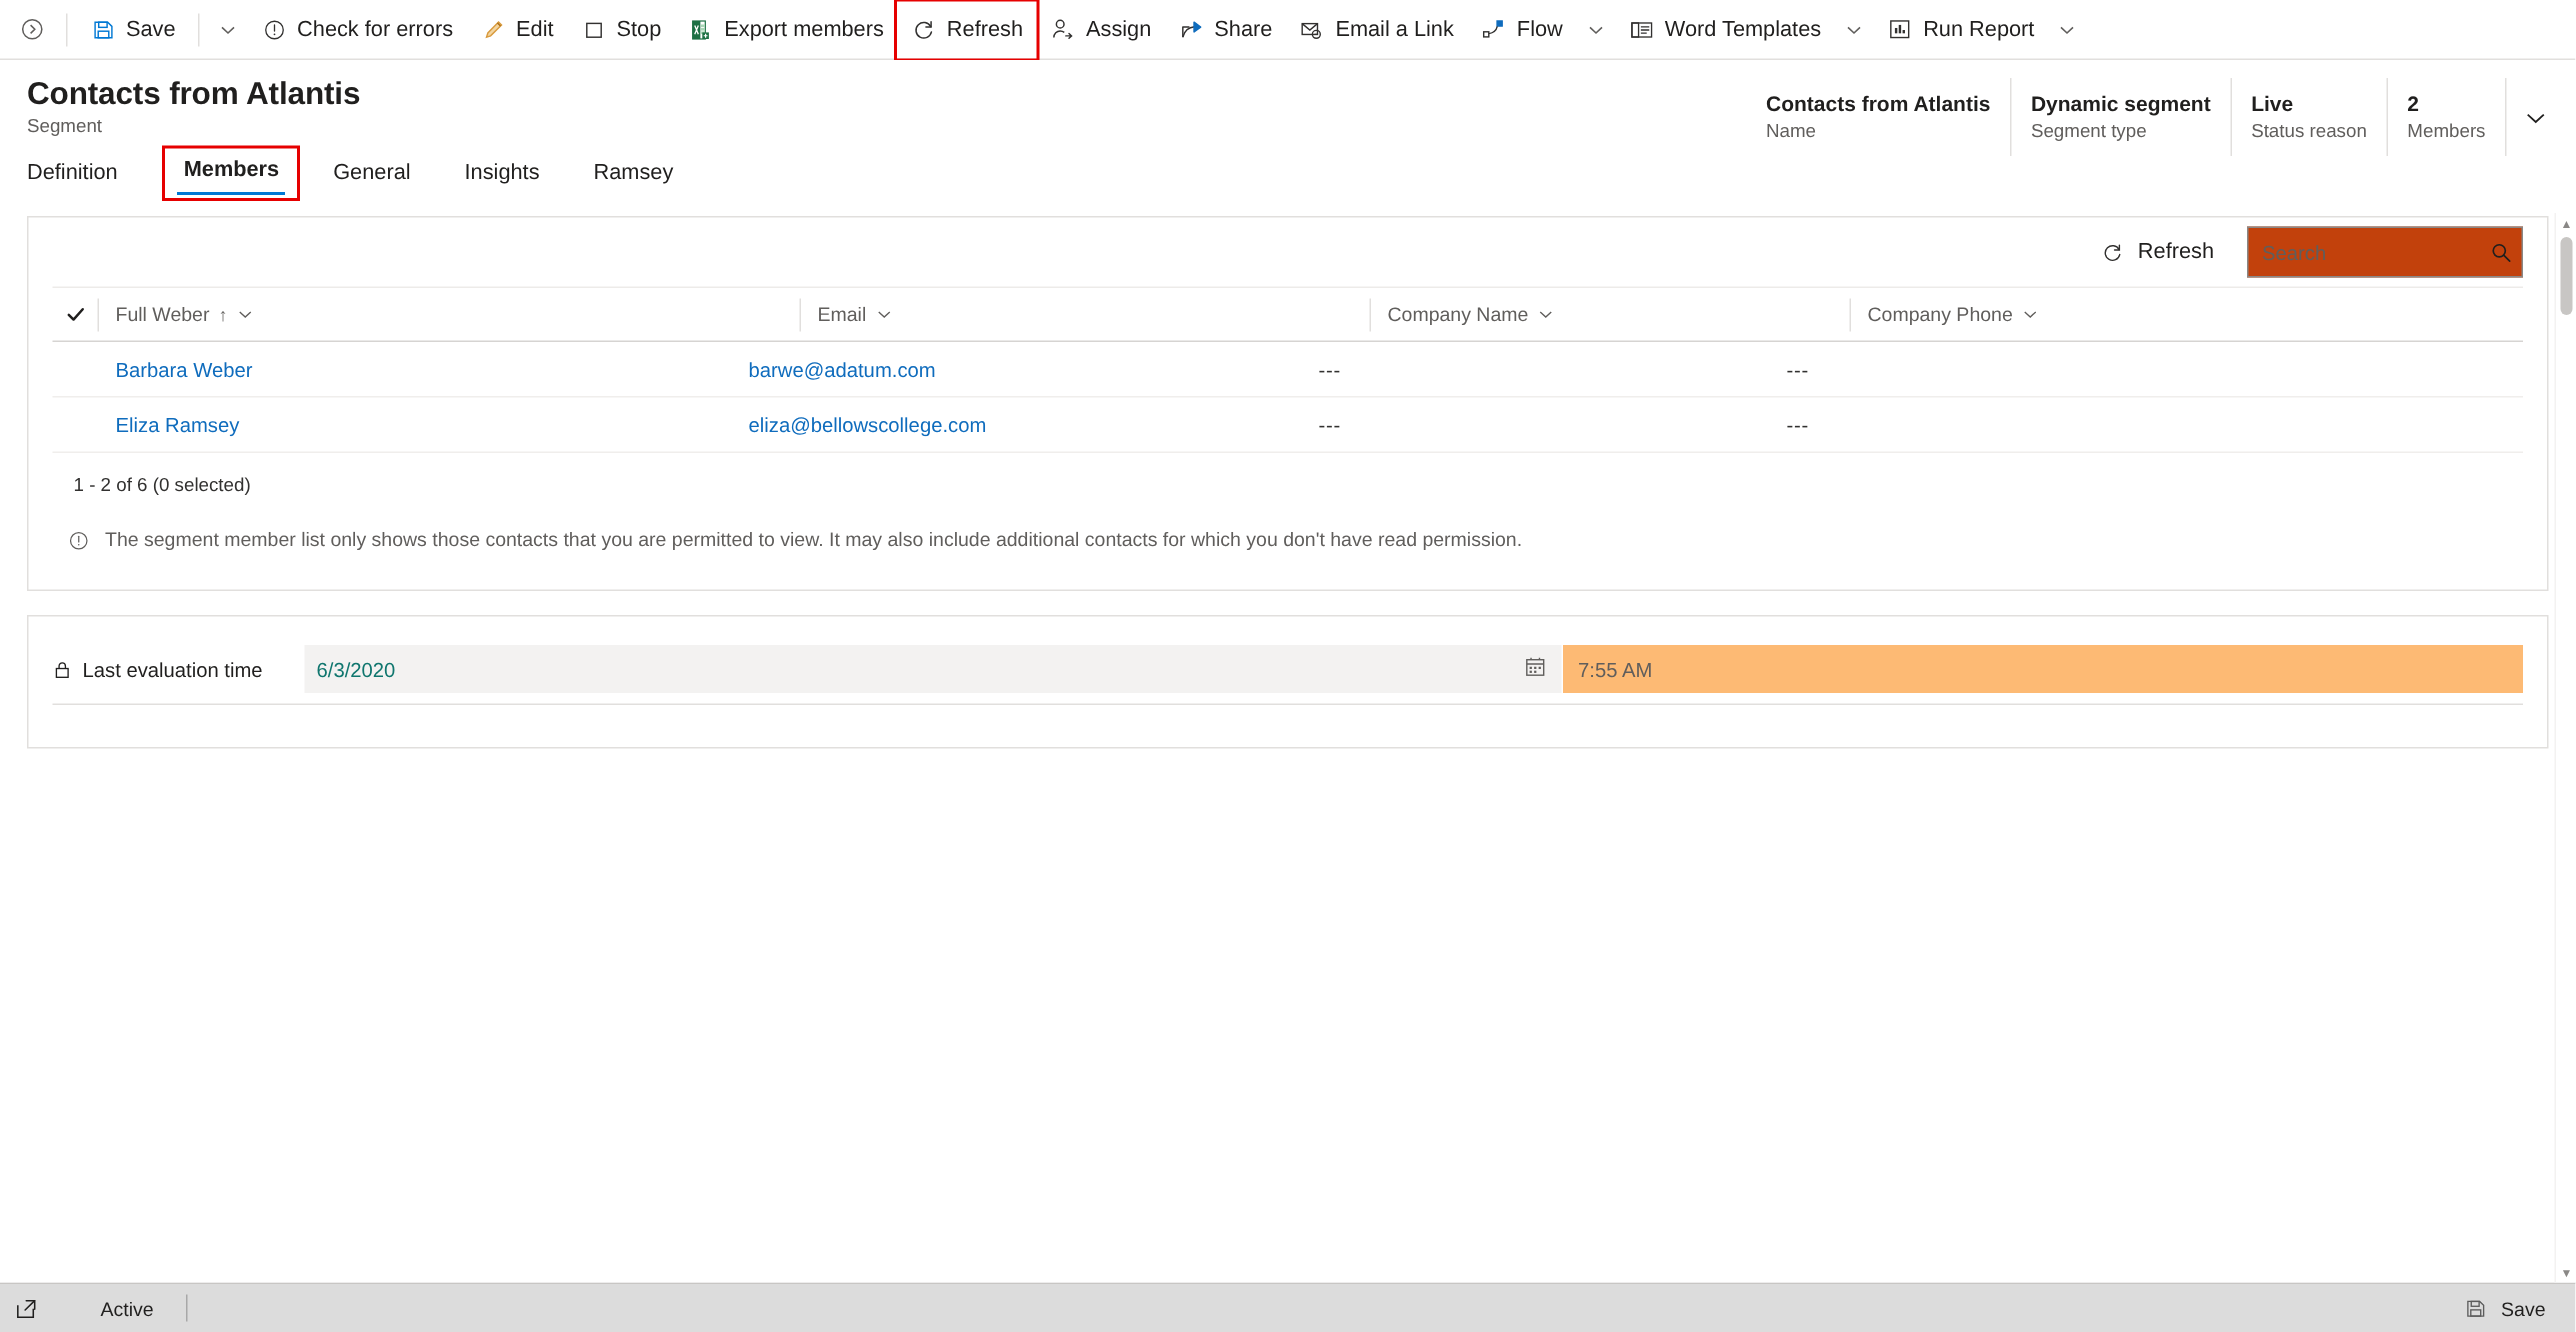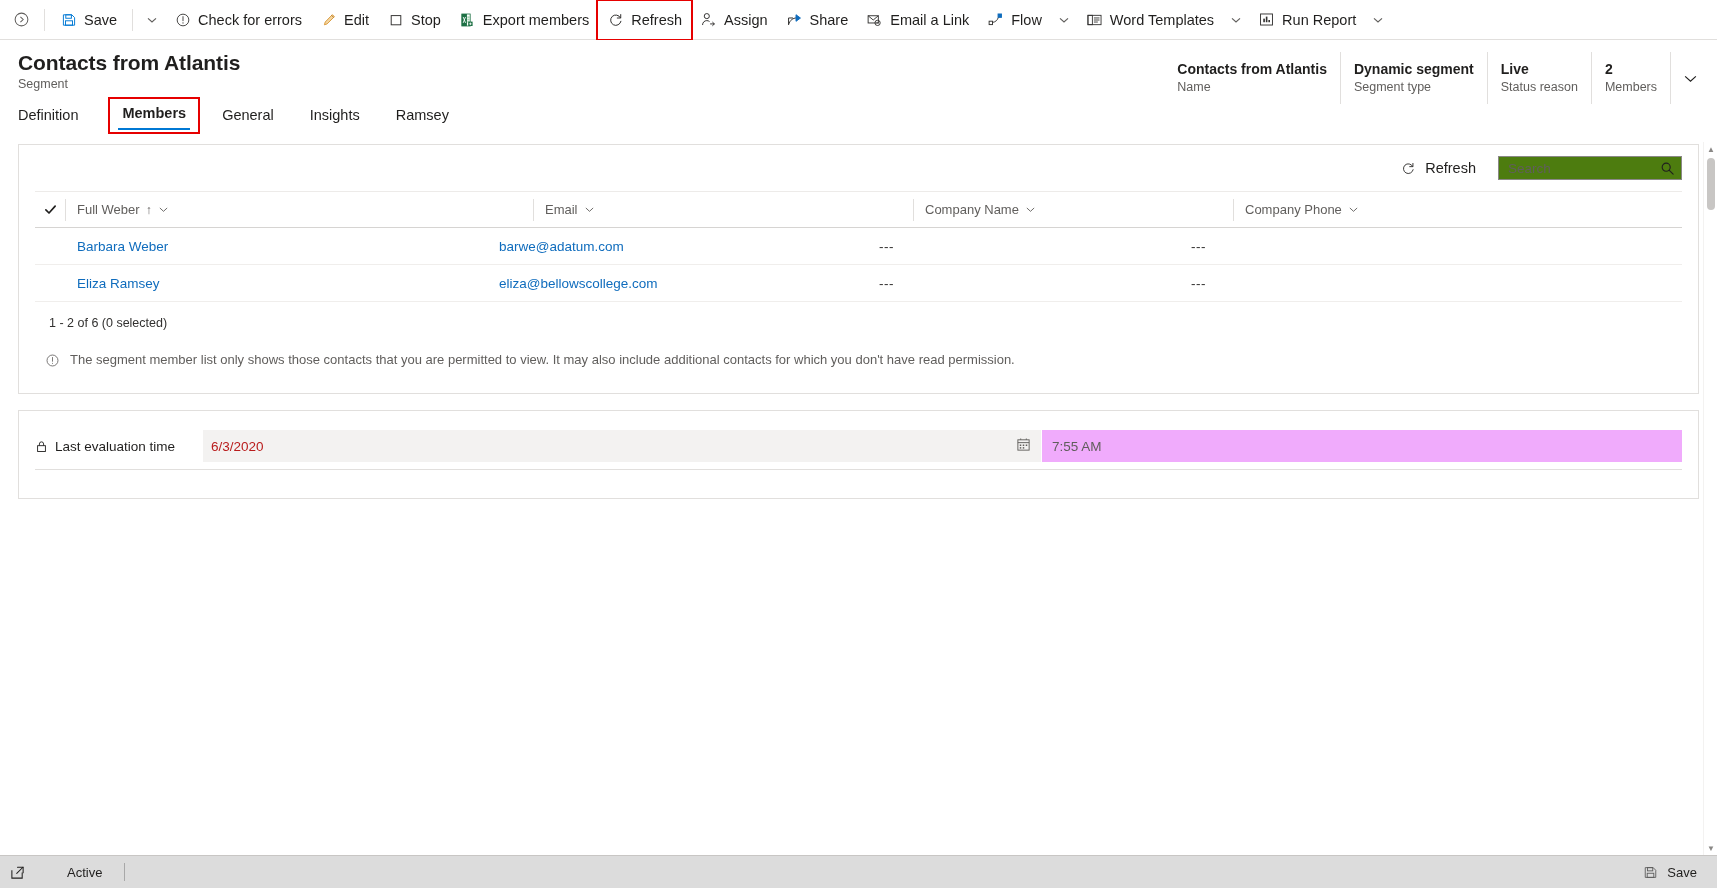--- a/index.html
+++ b/index.html
@@ -188,25 +188,25 @@
     align-items: center;
     gap: 8px;
     font-size: 14.5px;
     color: #201f1e;
     padding: 5px 10px;
     cursor: pointer;
   }
   .search-wrap {
     position: relative;
     width: 184px;
-    height: 24px;
+    height: 34px;
     border: 1px solid #8a8886;
     display: flex;
     align-items: center;
-    background: #4d7c0f;
+    background: #c2410c;
     margin-left: 8px;
   }
   .search-wrap input {
     border: 0;
     outline: 0;
     font-size: 13.5px;
     font-family: "Liberation Sans", sans-serif;
     color: #201f1e;
     padding: 0 28px 0 9px;
     width: 100%;
@@ -329,35 +329,35 @@
   .lock-icon { color:#201f1e; display:inline-flex; }
   .eval-date {
     position: relative;
     flex: 1 1 auto;
     height: 32px;
     background: #f3f2f1;
     display: flex;
     align-items: center;
     padding: 0 8px;
     font-size: 13.5px;
-    color: #b91c1c;
+    color: #0f766e;
     cursor: text;
   }
   .cal-icon {
     position: absolute;
     right: 10px; top: 50%;
     transform: translateY(-50%);
     color: #605e5c;
     cursor: pointer;
   }
   .eval-time {
     width: 640px;
     flex: 0 0 640px;
     height: 32px;
-    background: #f0abfc;
+    background: #fdba74;
     display: flex;
     align-items: center;
     padding: 0 10px;
     font-size: 13.5px;
     color: #605e5c;
     margin-left: 1px;
     cursor: text;
   }
   .eval-underline {
     height: 1px;

